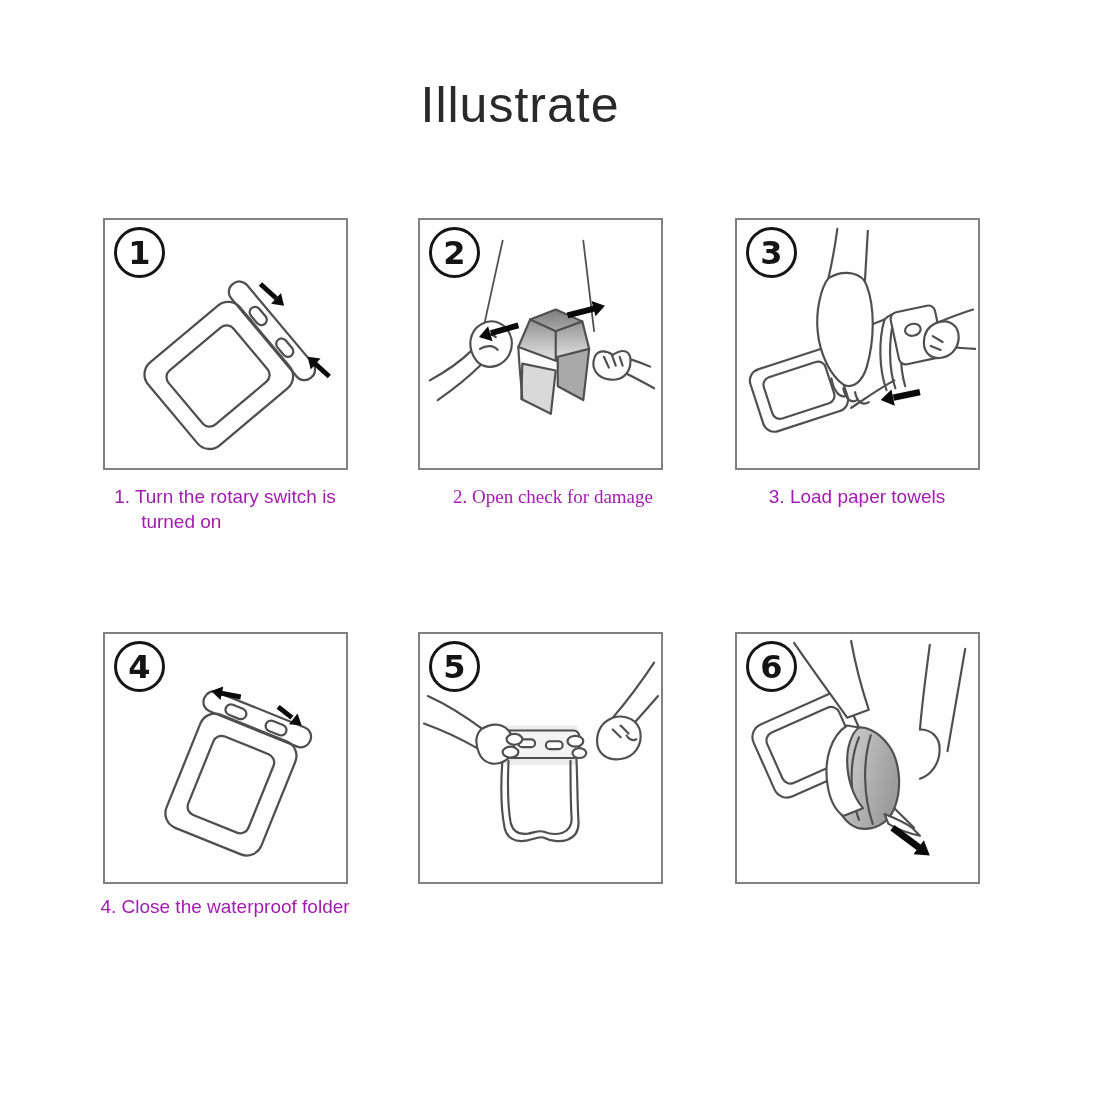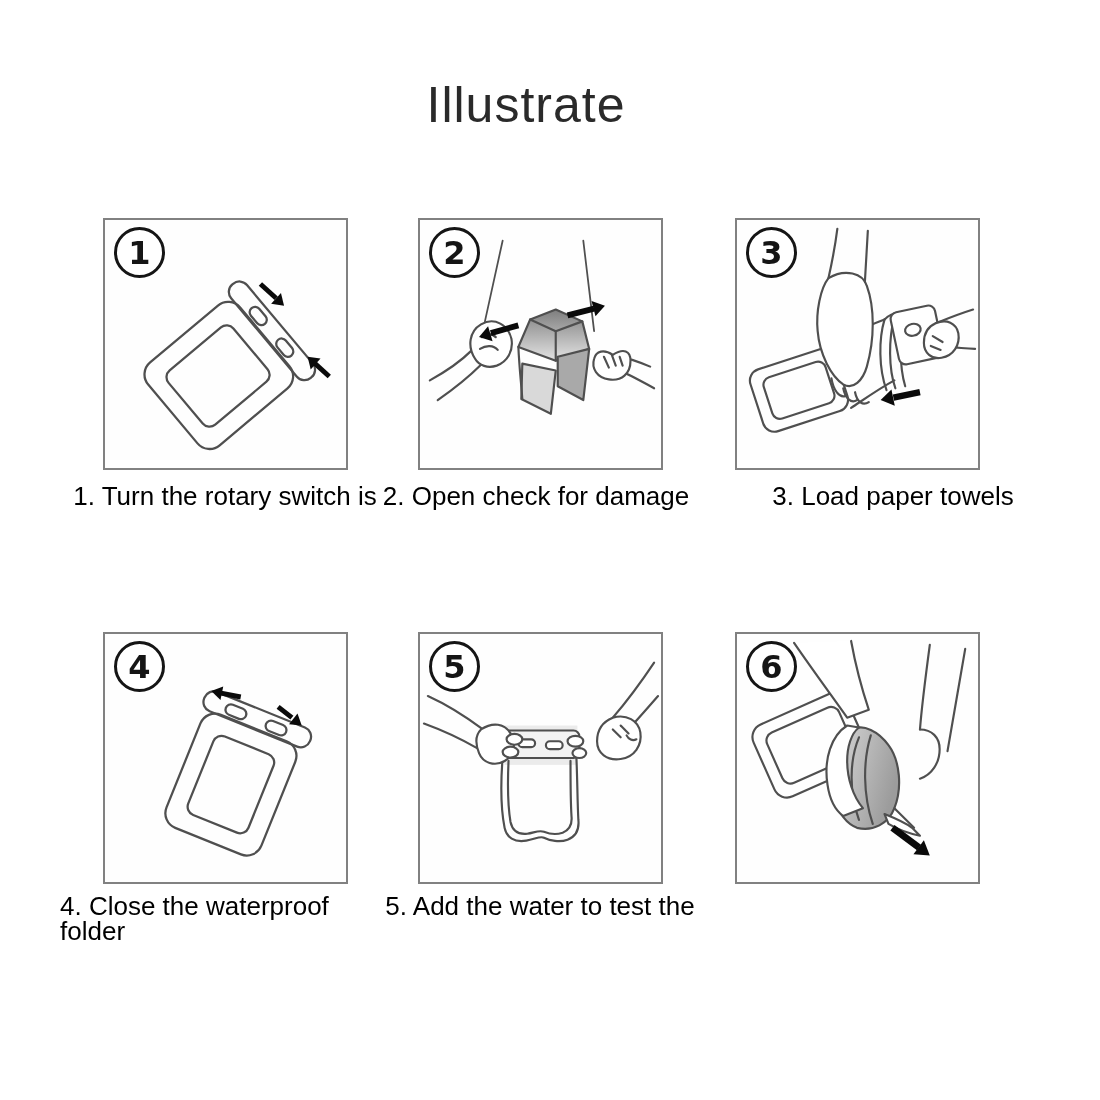--- a/index.html
+++ b/index.html
@@ -1,46 +1,46 @@
 <!DOCTYPE html>
 <html><head>
 <meta charset="utf-8">
 <style>
   html,body{margin:0;padding:0;}
   body{
     width:1100px;height:1100px;background:#ffffff;position:relative;
     font-family:"Liberation Sans",sans-serif;overflow:hidden;
   }
   .title{
-    position:absolute;top:76px;left:16px;width:1020px;text-align:center;
+    position:absolute;top:76px;left:10px;width:1020px;text-align:center;
     font-size:50px;color:#2a2a2a;letter-spacing:1px;
   }
   .panel{
     position:absolute;width:245px;height:252px;box-sizing:border-box;
     border:2px solid #818181;background:#fefefe;
   }
   .panel svg{position:absolute;left:0;top:0;width:100%;height:100%;display:block;}
   .badge{
     position:absolute;top:7px;left:9px;width:45px;height:45px;z-index:2;
     border:3.5px solid #151515;border-radius:50%;background:#fff;
     display:flex;align-items:center;justify-content:center;
     font-family:"DejaVu Sans",sans-serif;font-weight:bold;font-size:32px;color:#151515;
   }
   .caption{
     position:absolute;width:330px;text-align:center;
-    font-size:26px;line-height:25px;color:#000000;
+    font-size:19px;line-height:25px;color:#a21caf;
   }
   .cap{display:inline-block;text-align:left;}
   .cap .l1{display:block;}
   .cap .l2{display:block;padding-left:27px;}
   
   #p1{left:103px;top:218px;} #p2{left:418px;top:218px;} #p3{left:735px;top:218px;}
   #p4{left:103px;top:632px;} #p5{left:418px;top:632px;} #p6{left:735px;top:632px;}
   
-  #c1{left:60px;top:484px;} #c2{left:371px;top:484px;} #c3{left:728px;top:484px;}
+  #c1{left:60px;top:484px;} #c2{left:388px;top:484px;font-family:Liberation Serif, serif;} #c3{left:692px;top:484px;}
   #c4{left:60px;top:894px;text-decoration:underline;} #c5{left:375px;top:894px;} #c6{left:692px;top:894px;}
 </style>
 </head>
 <body>
 
 <div class="title">Illustrate</div>
 
 <div class="panel" id="p1">
   <div class="badge">1</div>
   <svg viewBox="0 0 245 250">
@@ -238,29 +238,29 @@
       <path d="M150 182 C160 186 170 190 178 196 L186 204 C176 202 164 198 154 192 Z" fill="#ffffff"></path>
     </g>
     <g>
       <path d="M158 196 L185 216" stroke="#0a0a0a" stroke-width="7" fill="none"></path>
       <polygon points="196,224 179.4,222.9 190,208.5" fill="#0a0a0a"></polygon>
     </g>
   </svg>
 </div>
 
 <div class="caption" id="c1">
-  <span class="cap"><span class="l1">1. Turn the rotary switch is</span></span>
+  <span class="cap"><span class="l1">1. Turn the rotary switch is</span><span class="l2">turned on</span></span>
 </div>
 <div class="caption" id="c2">
   <span class="cap"><span class="l1">2. Open check for damage</span><span class="l2"></span></span>
 </div>
 <div class="caption" id="c3">
   <span class="cap"><span class="l1">3. Load paper towels</span><span class="l2"></span></span>
 </div>
 <div class="caption" id="c4">
   <span class="cap"><span class="l1">4. Close the waterproof folder</span><span class="l2"></span></span>
 </div>
 <div class="caption" id="c5">
-  <span class="cap"><span class="l1">5. Add the water to test the</span></span>
+  <span class="cap"></span>
 </div>
 <div class="caption" id="c6">
   <span class="cap"></span>
 </div>
 
 </body></html>

